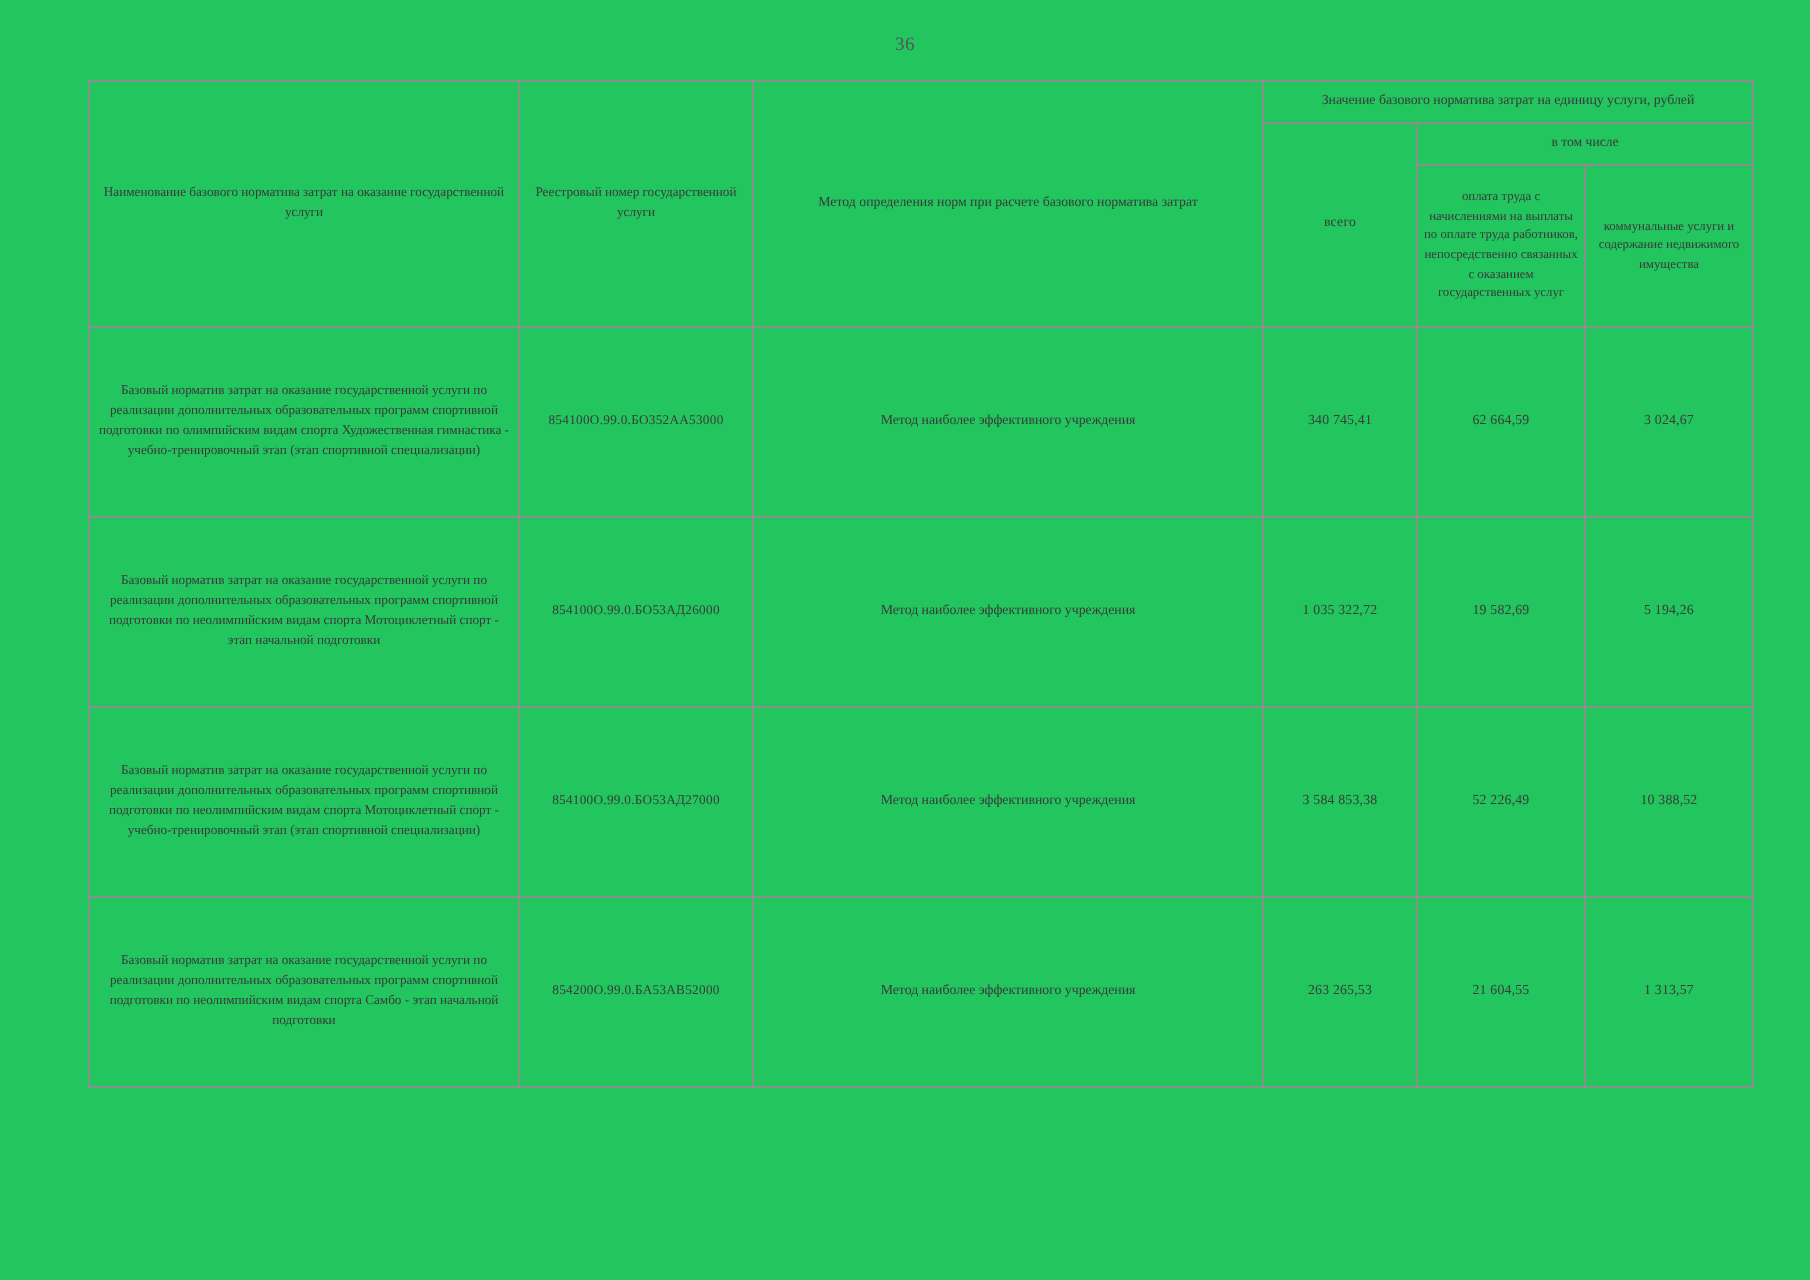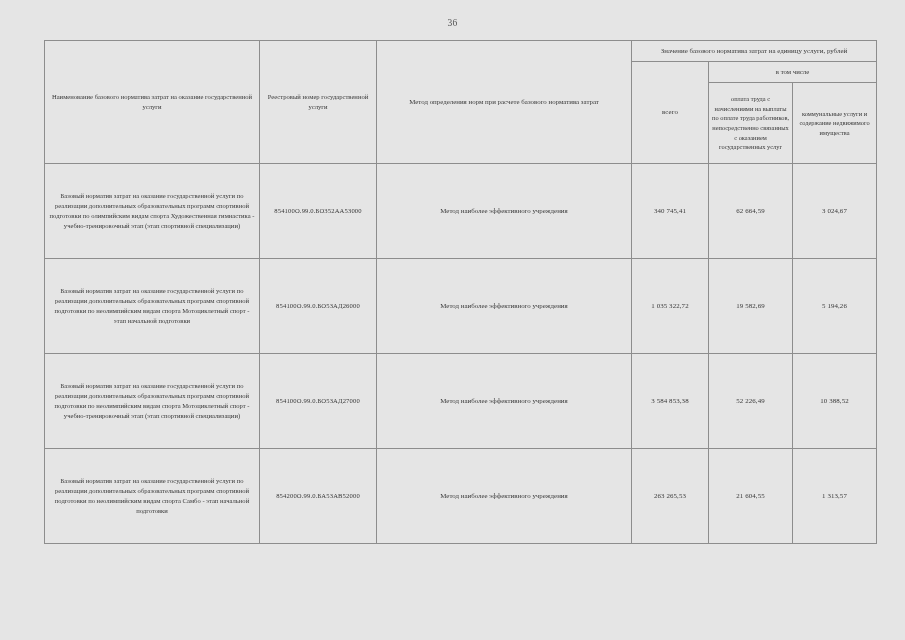--- a/index.html
+++ b/index.html
@@ -12,21 +12,21 @@
     height: 640px;
     font-family: "Liberation Serif", "DejaVu Serif", serif;
     color: #2b2b2b;
     position: relative;
     overflow: hidden;
   }
   .page {
     position: relative;
     width: 905px;
     height: 640px;
-    background: #e5e5e5;
+    background: #22c55e;
   }
   .page-number {
     position: absolute;
     top: 18px;
     left: 0;
     width: 905px;
     text-align: center;
     font-size: 9.5px;
     color: #555;
     letter-spacing: 0.3px;

